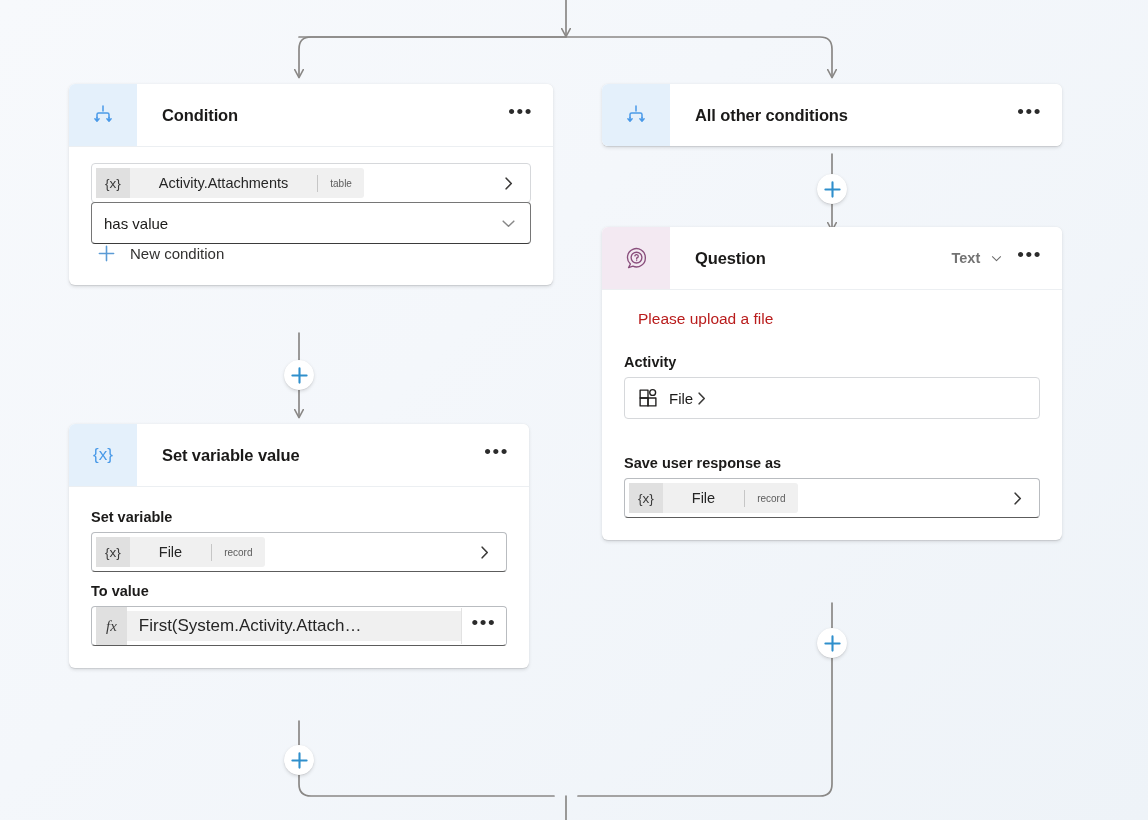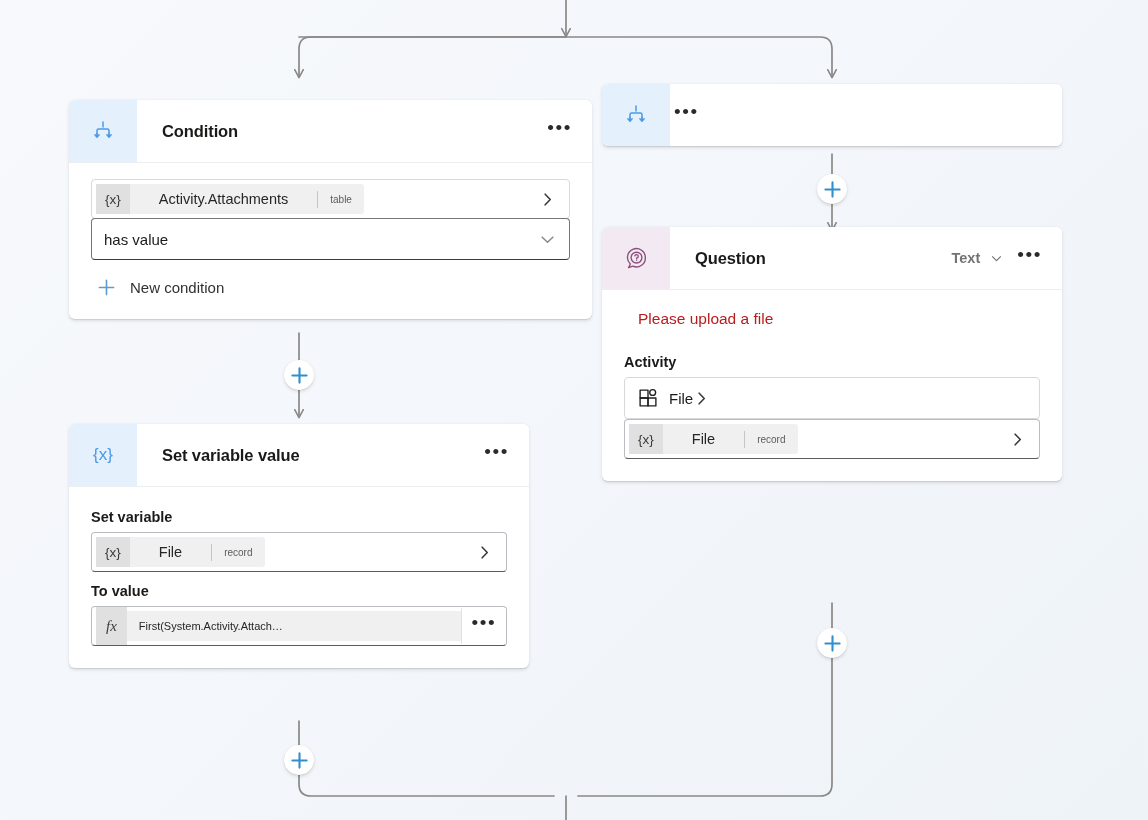--- a/index.html
+++ b/index.html
@@ -61,29 +61,29 @@
   .pill .ptype{padding:0 12px;font-size:10px;color:#5c5c5c;white-space:nowrap;}
   .ctrl .spacer{flex:1 1 auto;}
   .chev-right{width:17px;height:17px;margin-right:13px;flex:0 0 auto;}
   .chev-down{width:17px;height:17px;margin-right:13px;flex:0 0 auto;}
   .ctrl .text{font-size:15px;color:#1b1a19;padding-left:12px;}
   .fx-chip{
     background:#e0e0e0;height:30px;display:flex;align-items:center;justify-content:center;
     padding:16px 10px;font-style:italic;font-size:15px;color:#3a3a3a;font-family:"Liberation Serif",serif;
   }
   .fx-text{background:#f0f0f0;height:30px;display:flex;align-items:center;padding:0 12px;
-           font-size:11px;color:#262626;white-space:nowrap;flex:1 1 auto;}
+           font-size:17px;color:#262626;white-space:nowrap;flex:1 1 auto;}
   .fx-more{
     width:44px;flex:0 0 44px;height:36px;display:flex;align-items:center;justify-content:center;
     border-left:1px solid #e2e2e2;background:#fff;
   }
   .entity-ctrl{display:flex;align-items:center;height:42px;border:1px solid #d6d8db;border-radius:4px;background:#fff;box-sizing:border-box;}
   .entity-ctrl .ename{font-size:15px;color:#1b1a19;padding-left:10px;}
   .newcond{
-    display:flex;align-items:center;gap:14px;margin-top:18px;padding-left:6px;cursor:pointer;
+    display:flex;align-items:center;gap:14px;padding-left:6px;cursor:pointer;
   }
   .newcond .lbl{font-size:15px;color:#323130;}
   .qtext{font-size:15.5px;color:#b91c1c;padding:20px 0 2px 14px;}
 
   
   .plusnode{
     position:absolute;width:30px;height:30px;border-radius:50%;background:#fff;
     box-shadow:0 1.6px 3.6px rgba(0,0,0,.13),0 .3px .9px rgba(0,0,0,.10);
     display:flex;align-items:center;justify-content:center;cursor:pointer;
   }
@@ -133,21 +133,21 @@
     <svg width="17" height="17" viewBox="0 0 17 17">
       <path d="M8.5 1.4 V15.6 M1.4 8.5 H15.6" stroke="#2f8fcc" stroke-width="2.1" stroke-linecap="round"></path>
     </svg>
   </div>
   <div class="plusnode" style="left:284px;top:745px;">
     <svg width="17" height="17" viewBox="0 0 17 17">
       <path d="M8.5 1.4 V15.6 M1.4 8.5 H15.6" stroke="#2f8fcc" stroke-width="2.1" stroke-linecap="round"></path>
     </svg>
   </div>
 
-  <div class="card" style="left:69px;top:100px;width:523px;">
+  <div class="card" style="left:69px;top:84px;width:484px;">
     <div class="card-head">
       <div class="head-icon blue">
         <svg width="24" height="24" viewBox="0 0 24 24" fill="none" stroke="#4a9ae8" stroke-width="1.5" stroke-linecap="round" stroke-linejoin="round">
           <path d="M12 3 V8"></path>
           <path d="M6 15 V11.5 A1.6 1.6 0 0 1 7.6 9.9 H16.4 A1.6 1.6 0 0 1 18 11.5 V15"></path>
           <path d="M6 14.4 V17.6 M3.9 15.8 L6 18.2 L8.1 15.8"></path>
           <path d="M18 14.4 V17.6 M15.9 15.8 L18 18.2 L20.1 15.8"></path>
         </svg>
       </div>
       <div class="head-title">Condition</div>
@@ -192,20 +192,21 @@
   <div class="card" style="left:602px;top:84px;width:460px;">
     <div class="card-head">
       <div class="head-icon blue">
         <svg width="24" height="24" viewBox="0 0 24 24" fill="none" stroke="#4a9ae8" stroke-width="1.5" stroke-linecap="round" stroke-linejoin="round">
           <path d="M12 3 V8"></path>
           <path d="M6 15 V11.5 A1.6 1.6 0 0 1 7.6 9.9 H16.4 A1.6 1.6 0 0 1 18 11.5 V15"></path>
           <path d="M6 14.4 V17.6 M3.9 15.8 L6 18.2 L8.1 15.8"></path>
           <path d="M18 14.4 V17.6 M15.9 15.8 L18 18.2 L20.1 15.8"></path>
         </svg>
       </div>
+      <div class="head-title">All other conditions</div>
       <div class="head-right">
         <div class="ellipsis">•••</div>
       </div>
     </div>
   </div>
 
   <div class="card" style="left:602px;top:227px;width:460px;">
     <div class="card-head">
       <div class="head-icon purple">
         <svg width="25" height="25" viewBox="0 0 25 25" fill="none" stroke="#8a4f7d" stroke-width="1.35" stroke-linecap="round" stroke-linejoin="round">
@@ -237,20 +238,21 @@
           <rect x="12" y="12" width="8.6" height="8.6"></rect>
           <circle cx="17.1" cy="6.0" r="3.2"></circle>
         </svg>
         <span class="ename">File</span>
         <div class="spacer"></div>
         <svg class="chev-right" viewBox="0 0 16 16" fill="none" stroke="#3b3a39" stroke-width="1.5" stroke-linecap="round" stroke-linejoin="round">
           <path d="M5.8 3 L10.6 8 L5.8 13"></path>
         </svg>
       </div>
 
+      <div class="field-label" style="margin-top:36px;">Save user response as</div>
       <div class="ctrl" style="height:40px;">
         <div class="pill">
           <span class="chip">{x}</span>
           <span class="pname">File</span>
           <span class="pdiv"></span>
           <span class="ptype">record</span>
         </div>
         <div class="spacer"></div>
         <svg class="chev-right" viewBox="0 0 16 16" fill="none" stroke="#3b3a39" stroke-width="1.5" stroke-linecap="round" stroke-linejoin="round">
           <path d="M5.8 3 L10.6 8 L5.8 13"></path>

